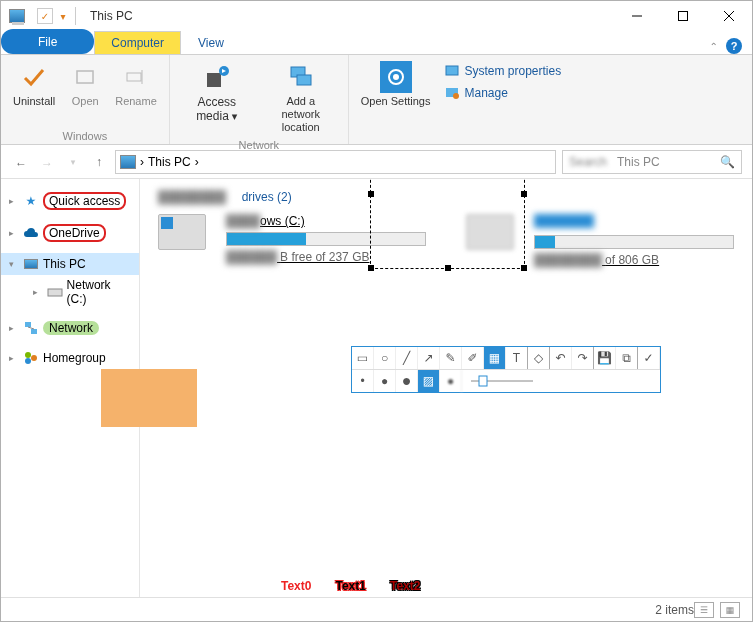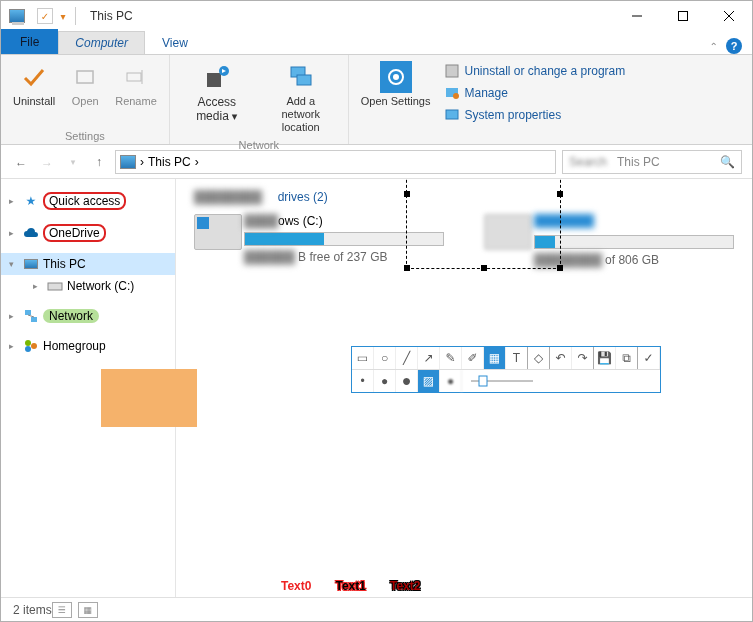--- a/index.html
+++ b/index.html
@@ -12,22 +12,22 @@
 .qat { display: flex; align-items: center; gap: 4px; margin-left: 6px; }
 .qat-item { width: 16px; height: 16px; border: 1px solid #ccc; display: flex; align-items: center; justify-content: center; font-size: 10px; color: #e08020; }
 .qat-sep { width: 1px; height: 18px; background: #ccc; }
 .titlebar-title { margin-left: 8px; color: #333; }
 .winbtns { display: flex; }
 .winbtn { width: 46px; height: 30px; display: flex; align-items: center; justify-content: center; font-size: 14px; cursor: pointer; }
 .winbtn svg { width: 10px; height: 10px; }
 
 .tabs { height: 24px; display: flex; align-items: flex-end; background: #fff; border-bottom: 1px solid #d0d0d0; position: relative; }
 .tab { padding: 4px 16px; color: #1a5a9e; cursor: pointer; border: 1px solid transparent; border-bottom: none; }
-.tab.file { background: #1979ca; color: #0f172a; padding: 5px 18px; }
-.tab.active { background: #e5e5e5; border-color: #d0d0d0; font-style: italic; }
+.tab.file { background: #1979ca; color: #ffffff; padding: 5px 36px; border-radius: 12px; }
+.tab.active { background: #fde047; border-color: #d0d0d0; }
 .tabs-right { margin-left: auto; display: flex; align-items: center; gap: 8px; padding-right: 10px; }
 .help-icon { width: 16px; height: 16px; border-radius: 50%; background: #1979ca; color: #fff; display: flex; align-items: center; justify-content: center; font-size: 11px; font-weight: bold; }
 .chev-up { color: #888; font-size: 10px; cursor: pointer; }
 
 .ribbon { background: #f5f5f5; border-bottom: 1px solid #d0d0d0; display: flex; height: 90px; }
 .ribbon-group { display: flex; flex-direction: column; align-items: center; padding: 4px 8px 2px 8px; border-right: 1px solid #e0e0e0; }
 .ribbon-group-body { display: flex; gap: 6px; flex: 1; align-items: flex-start; }
 .ribbon-group-label { font-size: 11px; color: #888; margin-top: 2px; }
 .ribbon-btn { display: flex; flex-direction: column; align-items: center; gap: 2px; padding: 2px 4px; cursor: pointer; color: #888; }
 .ribbon-btn.enabled { color: #333; }
@@ -51,37 +51,37 @@
 .expander { width: 10px; font-size: 9px; color: #888; }
 .tree-icon { width: 16px; height: 16px; display: flex; align-items: center; justify-content: center; }
 .highlight-red { border: 2px solid #d22; border-radius: 8px; padding: 0 4px; }
 .highlight-green { background: #b6e09a; border-radius: 8px; padding: 0 6px; }
 .orange-patch { position: absolute; left: 100px; top: 190px; width: 96px; height: 58px; background: #f5b26b; }
 
 .content { flex: 1; padding: 10px 18px; position: relative; }
 .group-header { color: #1a5a9e; font-size: 13px; margin-bottom: 10px; }
 .blur-text { filter: blur(3px); color: #888; display: inline-block; }
 .drives { display: flex; gap: 40px; }
-.drive { display: flex; gap: 2px; align-items: flex-start; }
+.drive { display: flex; gap: 20px; align-items: flex-start; text-decoration: underline; }
 .drive-icon { width: 48px; height: 36px; background: #ddd; border: 1px solid #bbb; border-radius: 2px; position: relative; }
 .drive-icon.blur { filter: blur(2px); }
 .drive-info { min-width: 200px; }
 .drive-bar { width: 200px; height: 14px; border: 1px solid #bbb; background: #eee; margin: 4px 0; }
 .drive-bar-fill { height: 100%; background: #26a0da; }
 .drive-sub { font-size: 11px; color: #666; }
 .sel-box { position: absolute; border: 1px dashed #000; }
 .handle { position: absolute; width: 6px; height: 6px; background: #000; }
 
 .toolbar-overlay { position: absolute; left: 350px; top: 345px; display: flex; flex-direction: column; border: 1px solid #2a8dd4; background: #fff; }
 .toolbar-row { display: flex; }
 .tool { width: 22px; height: 22px; display: flex; align-items: center; justify-content: center; border-right: 1px solid #eee; cursor: pointer; color: #555; }
 .tool.active { background: #2a8dd4; color: #fff; }
 .tool.sep { border-right: 1px solid #aaa; }
 
-.statusbar { height: 24px; border-top: 1px solid #e0e0e0; display: flex; align-items: center; padding: 0 12px; justify-content: flex-start; color: #555; }
+.statusbar { height: 24px; border-top: 1px solid #e0e0e0; display: flex; align-items: center; padding: 0 12px; justify-content: flex-end; color: #555; }
 .status-right { display: flex; gap: 6px; }
 .view-toggle { width: 20px; height: 16px; border: 1px solid #aaa; display:flex; align-items:center; justify-content:center; font-size:9px; color:#888; }
 
 .bottom-text { position: absolute; bottom: 28px; left: 280px; display: flex; gap: 24px; font-size: 20px; font-weight: bold; }
 .bt0 { color: #e22; }
 .bt1 { color: #000; text-shadow: -1px -1px 0 #e22, 1px -1px 0 #e22, -1px 1px 0 #e22, 1px 1px 0 #e22; }
 .bt2 { color: #a00; text-shadow: -1px -1px 0 #000, 1px -1px 0 #000, -1px 1px 0 #000, 1px 1px 0 #000; }
 </style>
 </head>
 <body>
@@ -150,21 +150,21 @@
         <div class="ribbon-btn">
           <div class="icon">
               <svg width="24" height="24" viewBox="0 0 24 24">
                 <rect x="3" y="8" width="14" height="8" fill="none" stroke="#bbb"></rect>
                 <line x1="18" y1="5" x2="18" y2="19" stroke="#bbb"></line>
               </svg>
             </div>
           <div class="label">Rename</div>
         </div>
       </div>
-      <div class="ribbon-group-label">Settings</div>
+      <div class="ribbon-group-label">Windows</div>
     </div>
     <div class="ribbon-group">
       <div class="ribbon-group-body">
         <div class="ribbon-btn enabled">
           <div class="icon">
               <svg width="28" height="28" viewBox="0 0 28 28">
                 <rect x="4" y="10" width="14" height="14" fill="#555"></rect>
                 <circle cx="21" cy="8" r="5" fill="#2a8dd4"></circle>
                 <path d="M19,6 L19,10 L23,8 Z" fill="#fff"></path>
               </svg>
@@ -191,36 +191,30 @@
                 <rect width="32" height="32" fill="#2a8dd4"></rect>
                 <circle cx="16" cy="16" r="7" fill="none" stroke="#fff" stroke-width="2"></circle>
                 <circle cx="16" cy="16" r="3" fill="#fff"></circle>
               </svg>
             </div>
           <div class="label">Open Settings</div>
         </div>
         <div class="ribbon-list">
           <div class="ribbon-list-item">
             <span class="mini-icon"><svg width="16" height="16" viewBox="0 0 16 16">
-                  <rect x="2" y="2" width="12" height="12" fill="#ccc" stroke="#888"></rect>
+                  <rect x="2" y="3" width="12" height="9" fill="#5bb3e8" stroke="#2a7ab8"></rect>
                 </svg></span>
-            <span>Uninstall or change a program</span>
+            <span>System properties</span>
           </div>
           <div class="ribbon-list-item">
             <span class="mini-icon"><svg width="16" height="16" viewBox="0 0 16 16">
                   <rect x="2" y="3" width="12" height="9" fill="#5bb3e8"></rect>
                   <circle cx="12" cy="11" r="3" fill="#e08020"></circle>
                 </svg></span>
             <span>Manage</span>
-          </div>
-          <div class="ribbon-list-item">
-            <span class="mini-icon"><svg width="16" height="16" viewBox="0 0 16 16">
-                  <rect x="2" y="3" width="12" height="9" fill="#5bb3e8" stroke="#2a7ab8"></rect>
-                </svg></span>
-            <span>System properties</span>
           </div>
         </div>
       </div>
       <div class="ribbon-group-label">&nbsp;</div>
     </div>
   </div>
 
   <div class="navbar">
     <div class="nav-arrow">←</div>
     <div class="nav-arrow disabled">→</div>

